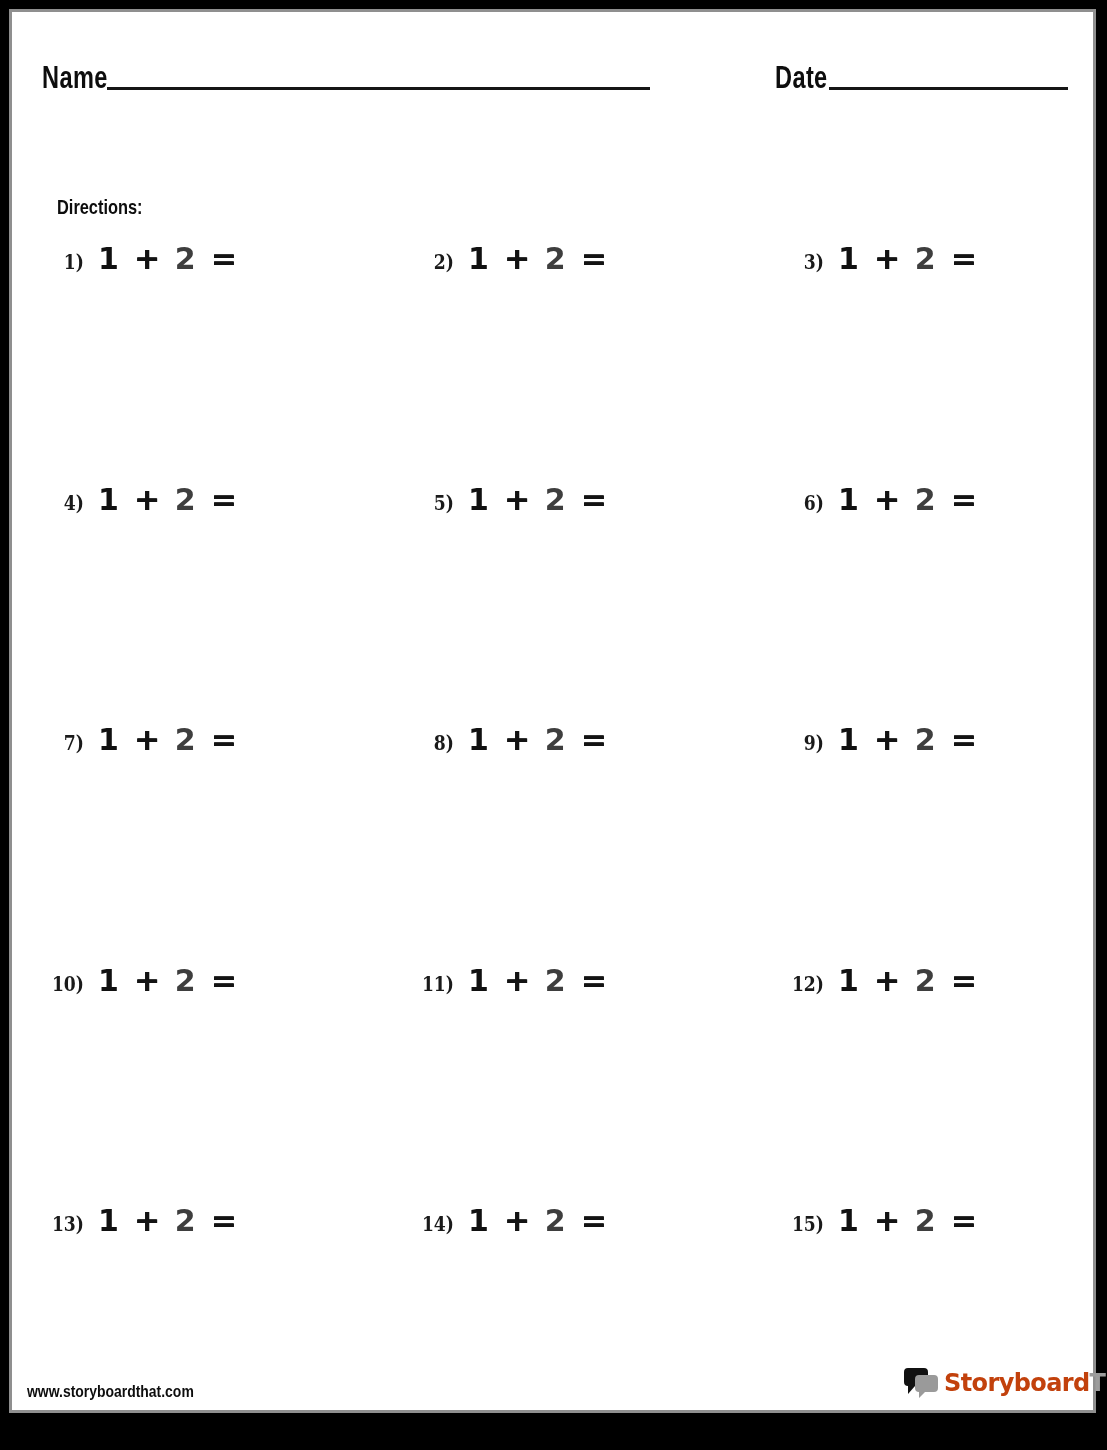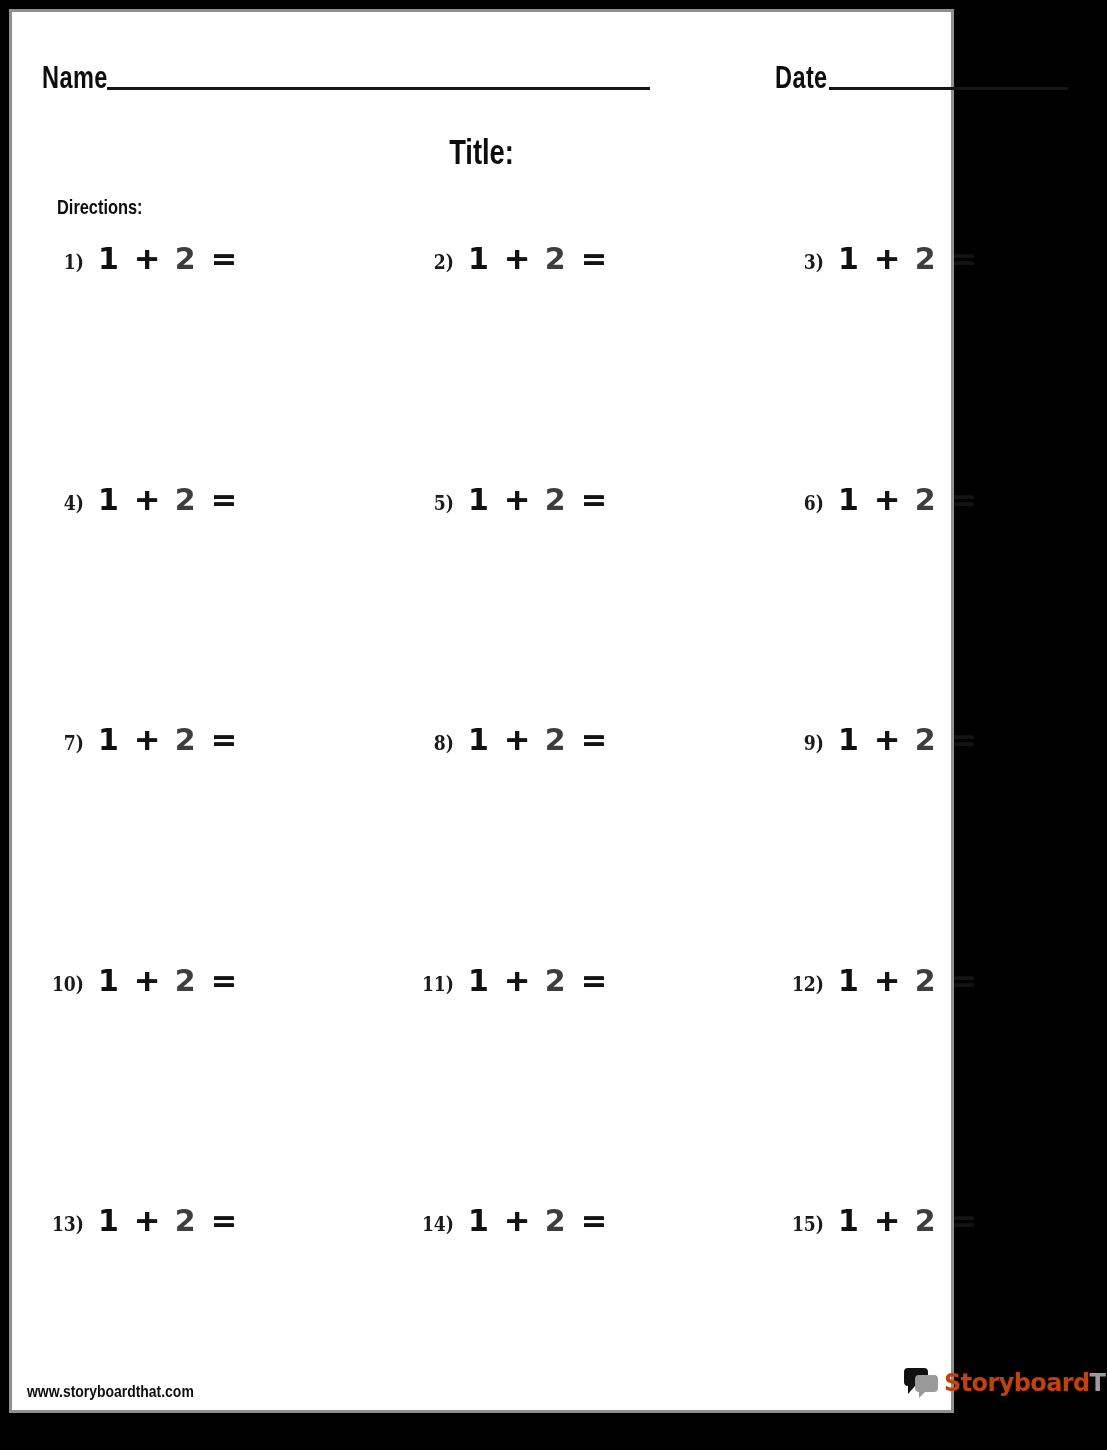--- a/index.html
+++ b/index.html
@@ -6,21 +6,21 @@
   html, body { width: 1107px; height: 1450px; }
   body {
     background: #000000;
     font-family: "Liberation Sans", sans-serif;
     position: relative;
     overflow: hidden;
   }
   .page {
     position: absolute;
     left: 12px; top: 12px;
-    width: 939px; height: 1398px;
+    width: 1081px; height: 1398px;
     background: #ffffff;
     box-shadow: 0 0 0 3px #8f8f8f;
   }
   
   .hdr-label {
     position: absolute;
     font-weight: bold;
     color: #0d0d0d;
     transform: scaleX(0.76);
     transform-origin: left center;
@@ -137,23 +137,20 @@
 <body>
 
 <div class="page">
 
   <span class="hdr-label name-label">Name</span>
   <div class="blank-line name-line"></div>
 
   <span class="hdr-label date-label">Date</span>
   <div class="blank-line date-line"></div>
 
-  <div class="title-wrap">
-    <span class="title-text">Title:</span>
-  </div>
 
   <div class="directions">Directions:</div>
 
   <div class="prob-row r1">
     <div class="cell">
       <span class="plabel">1)</span>
       <span class="equation">
         <span class="num a">1</span>
         <span class="op">+</span>
         <span class="num b">2</span>

